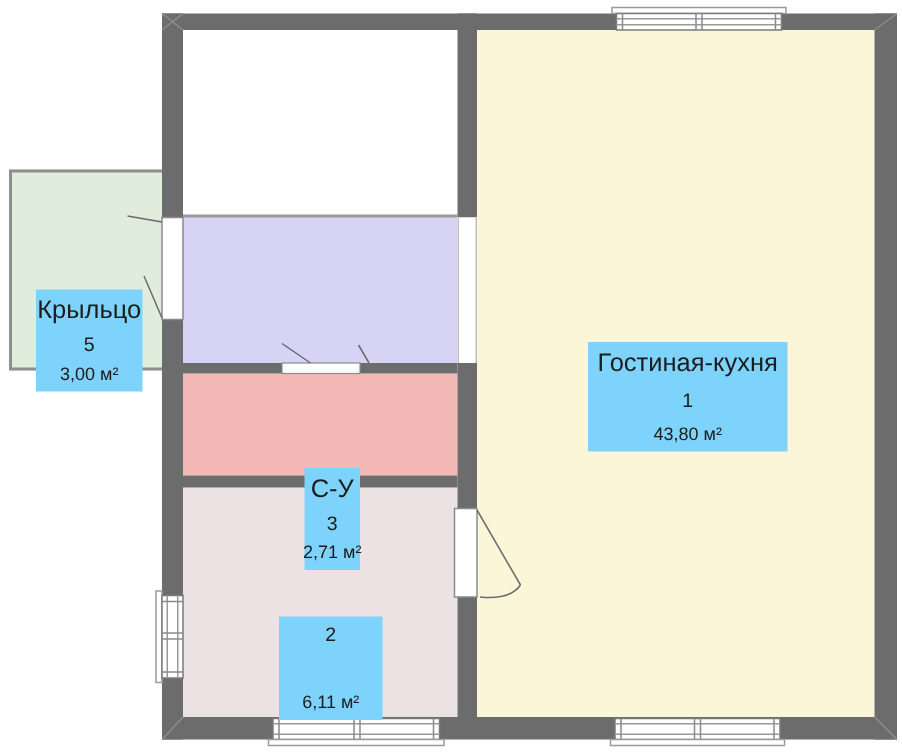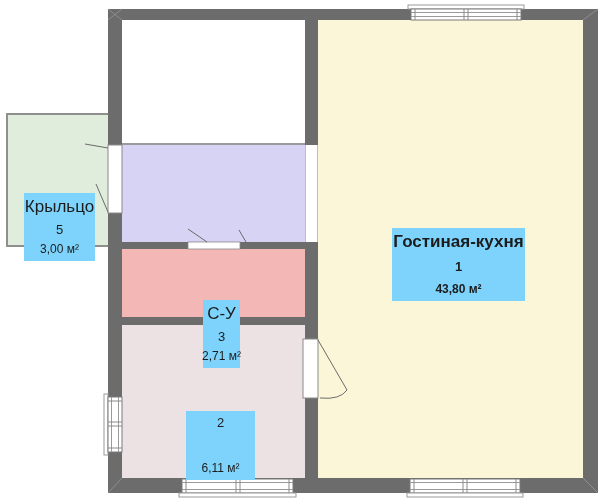--- a/index.html
+++ b/index.html
@@ -121,32 +121,32 @@
 
     <g stroke="#8d8d8d" stroke-width="1">
       <line x1="108" y1="9" x2="122" y2="20"></line>
       <line x1="122" y1="9" x2="108" y2="20"></line>
       <line x1="598" y1="9" x2="583" y2="20"></line>
       <line x1="108" y1="493" x2="122" y2="478"></line>
       <line x1="598" y1="493" x2="583" y2="478"></line>
     </g>
   </svg>
 
-  <div class="room-label" style="left:392px;top:180px;width:133px;height:73px;font-weight:bold;">
+  <div class="room-label" style="left:392px;top:180px;width:133px;height:73px;">
     <span class="room-name">Гостиная-кухня</span>
     <span class="room-num">1</span>
     <span class="room-area">43,80 м²</span>
   </div>
 
   <div class="room-label" style="left:186px;top:363px;width:69px;height:69px;">
     <span class="room-num">2</span>
     <span class="room-area">6,11 м²</span>
   </div>
 
-  <div class="room-label" style="left:203px;top:252px;width:37px;height:68px;padding-left:0;padding-right:0;">
+  <div class="room-label" style="left:203px;top:264px;width:37px;height:68px;padding-left:0;padding-right:0;">
     <span class="room-name">С-У</span>
     <span class="room-num">3</span>
     <span class="room-area">2,71 м²</span>
   </div>
 
 
   <div class="room-label" style="left:24px;top:145px;width:71px;height:68px;">
     <span class="room-name">Крыльцо</span>
     <span class="room-num">5</span>
     <span class="room-area">3,00 м²</span>

